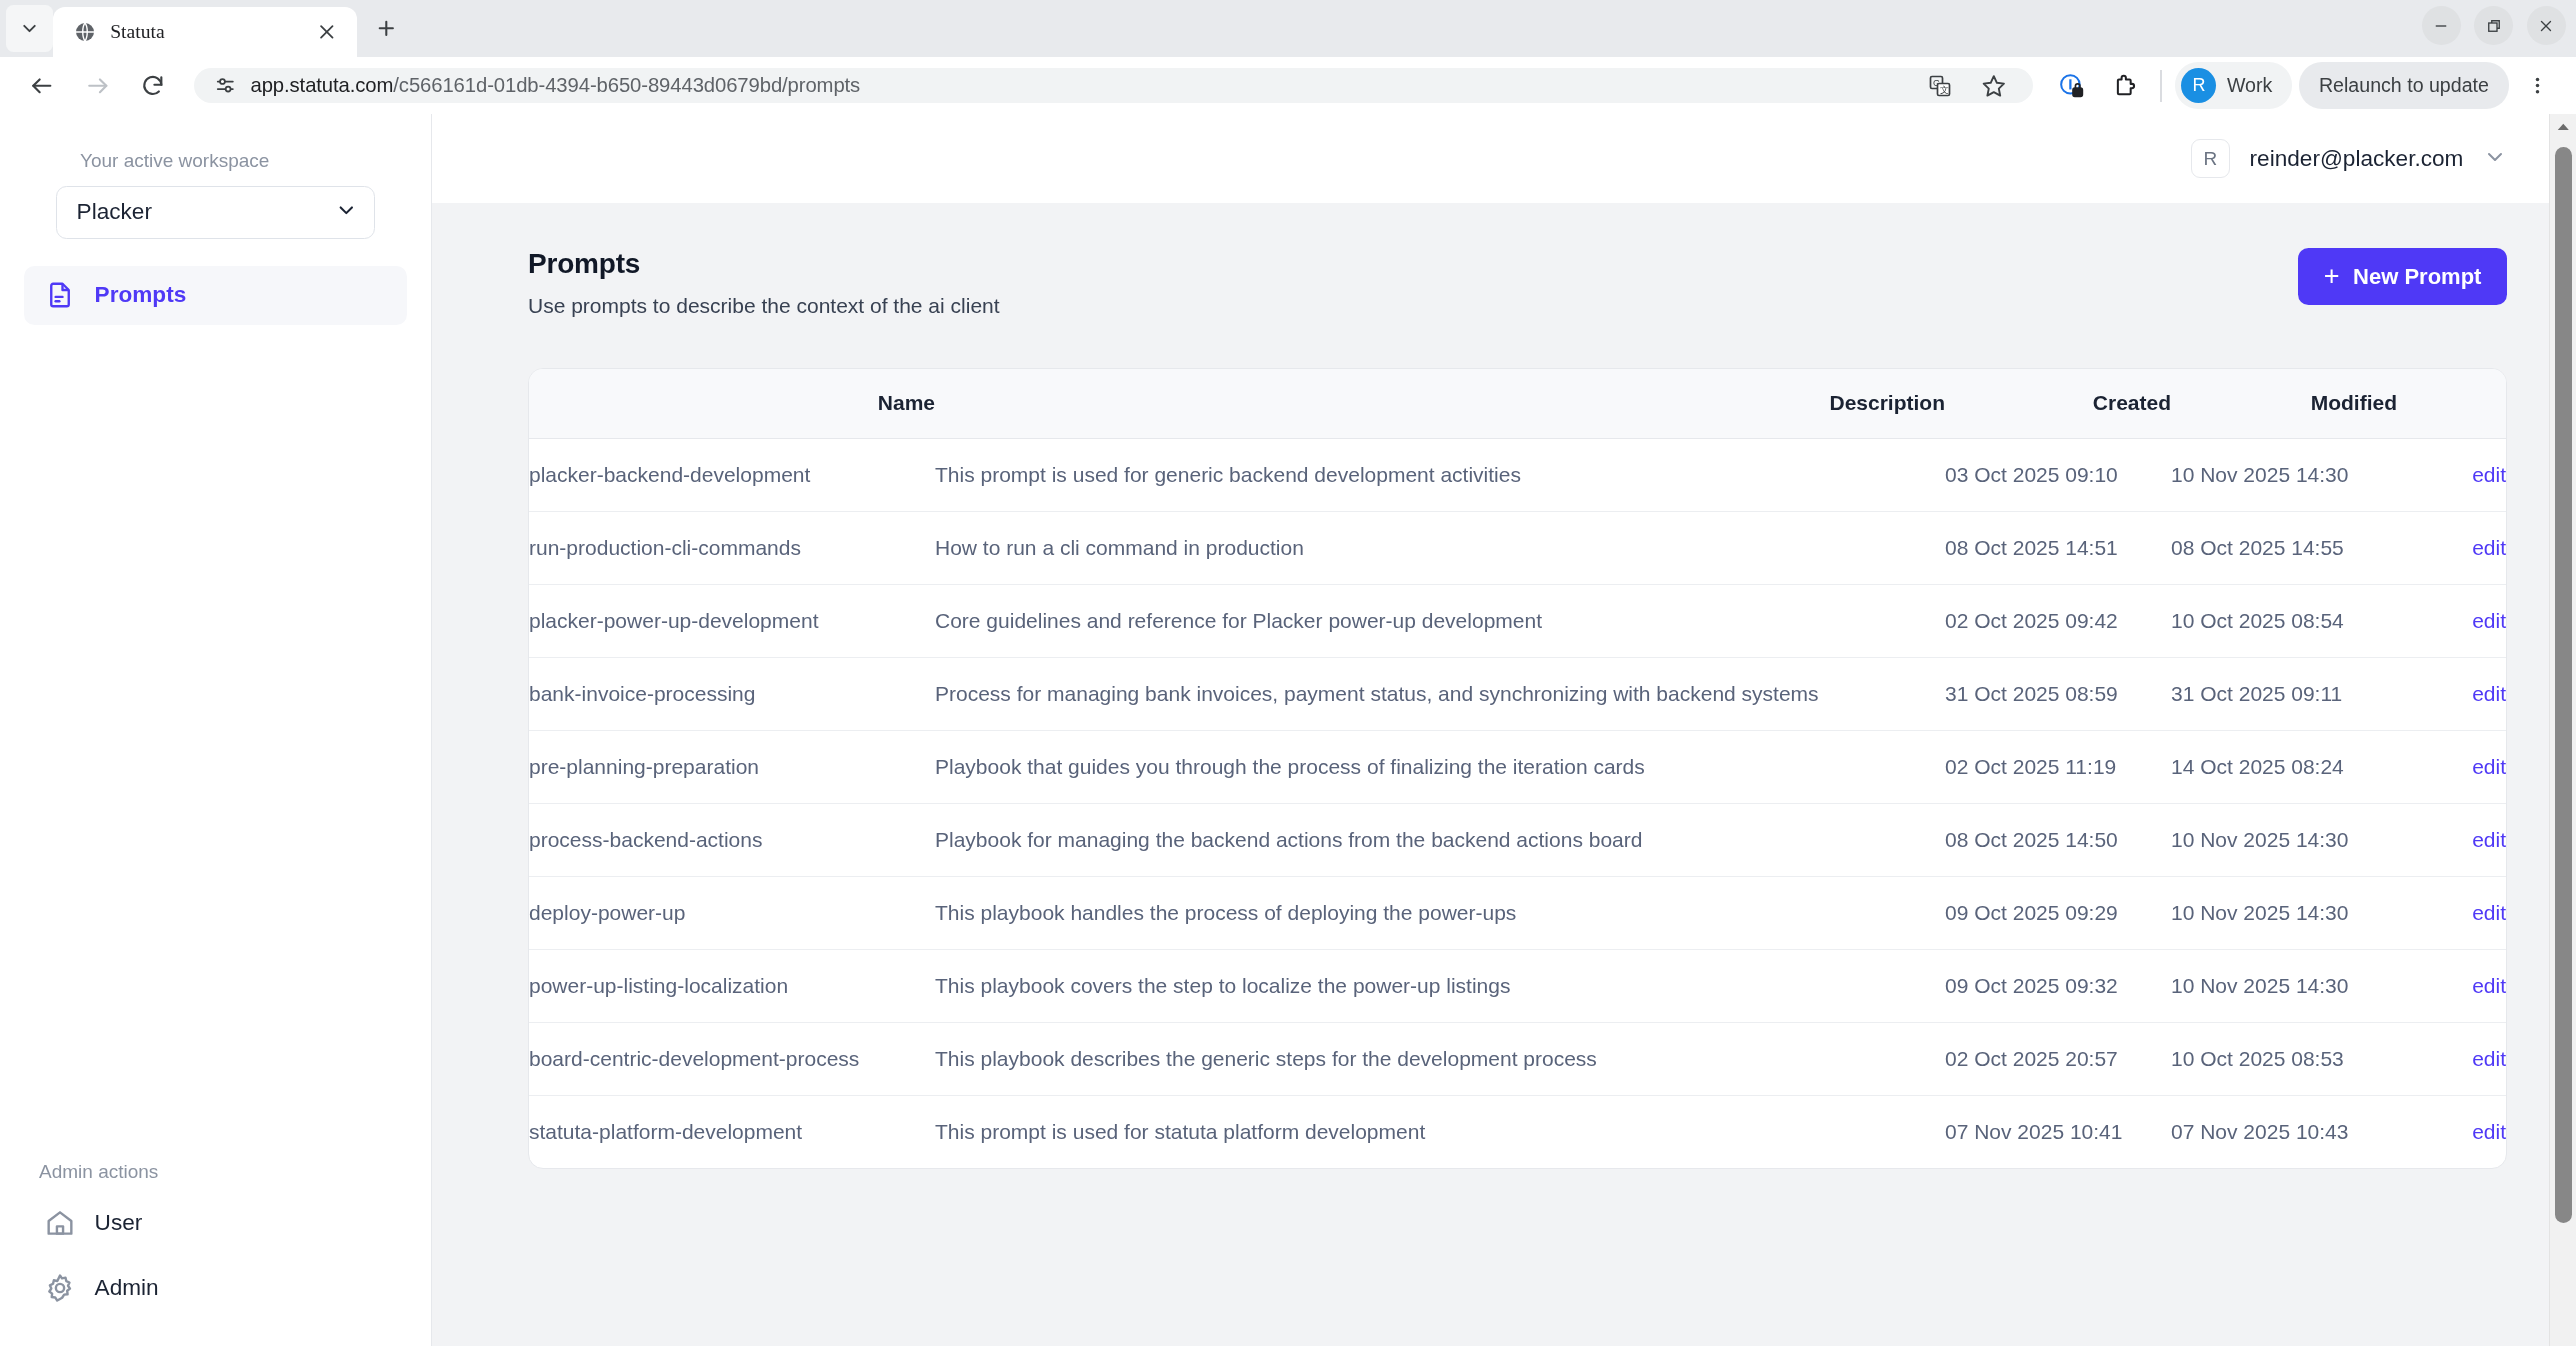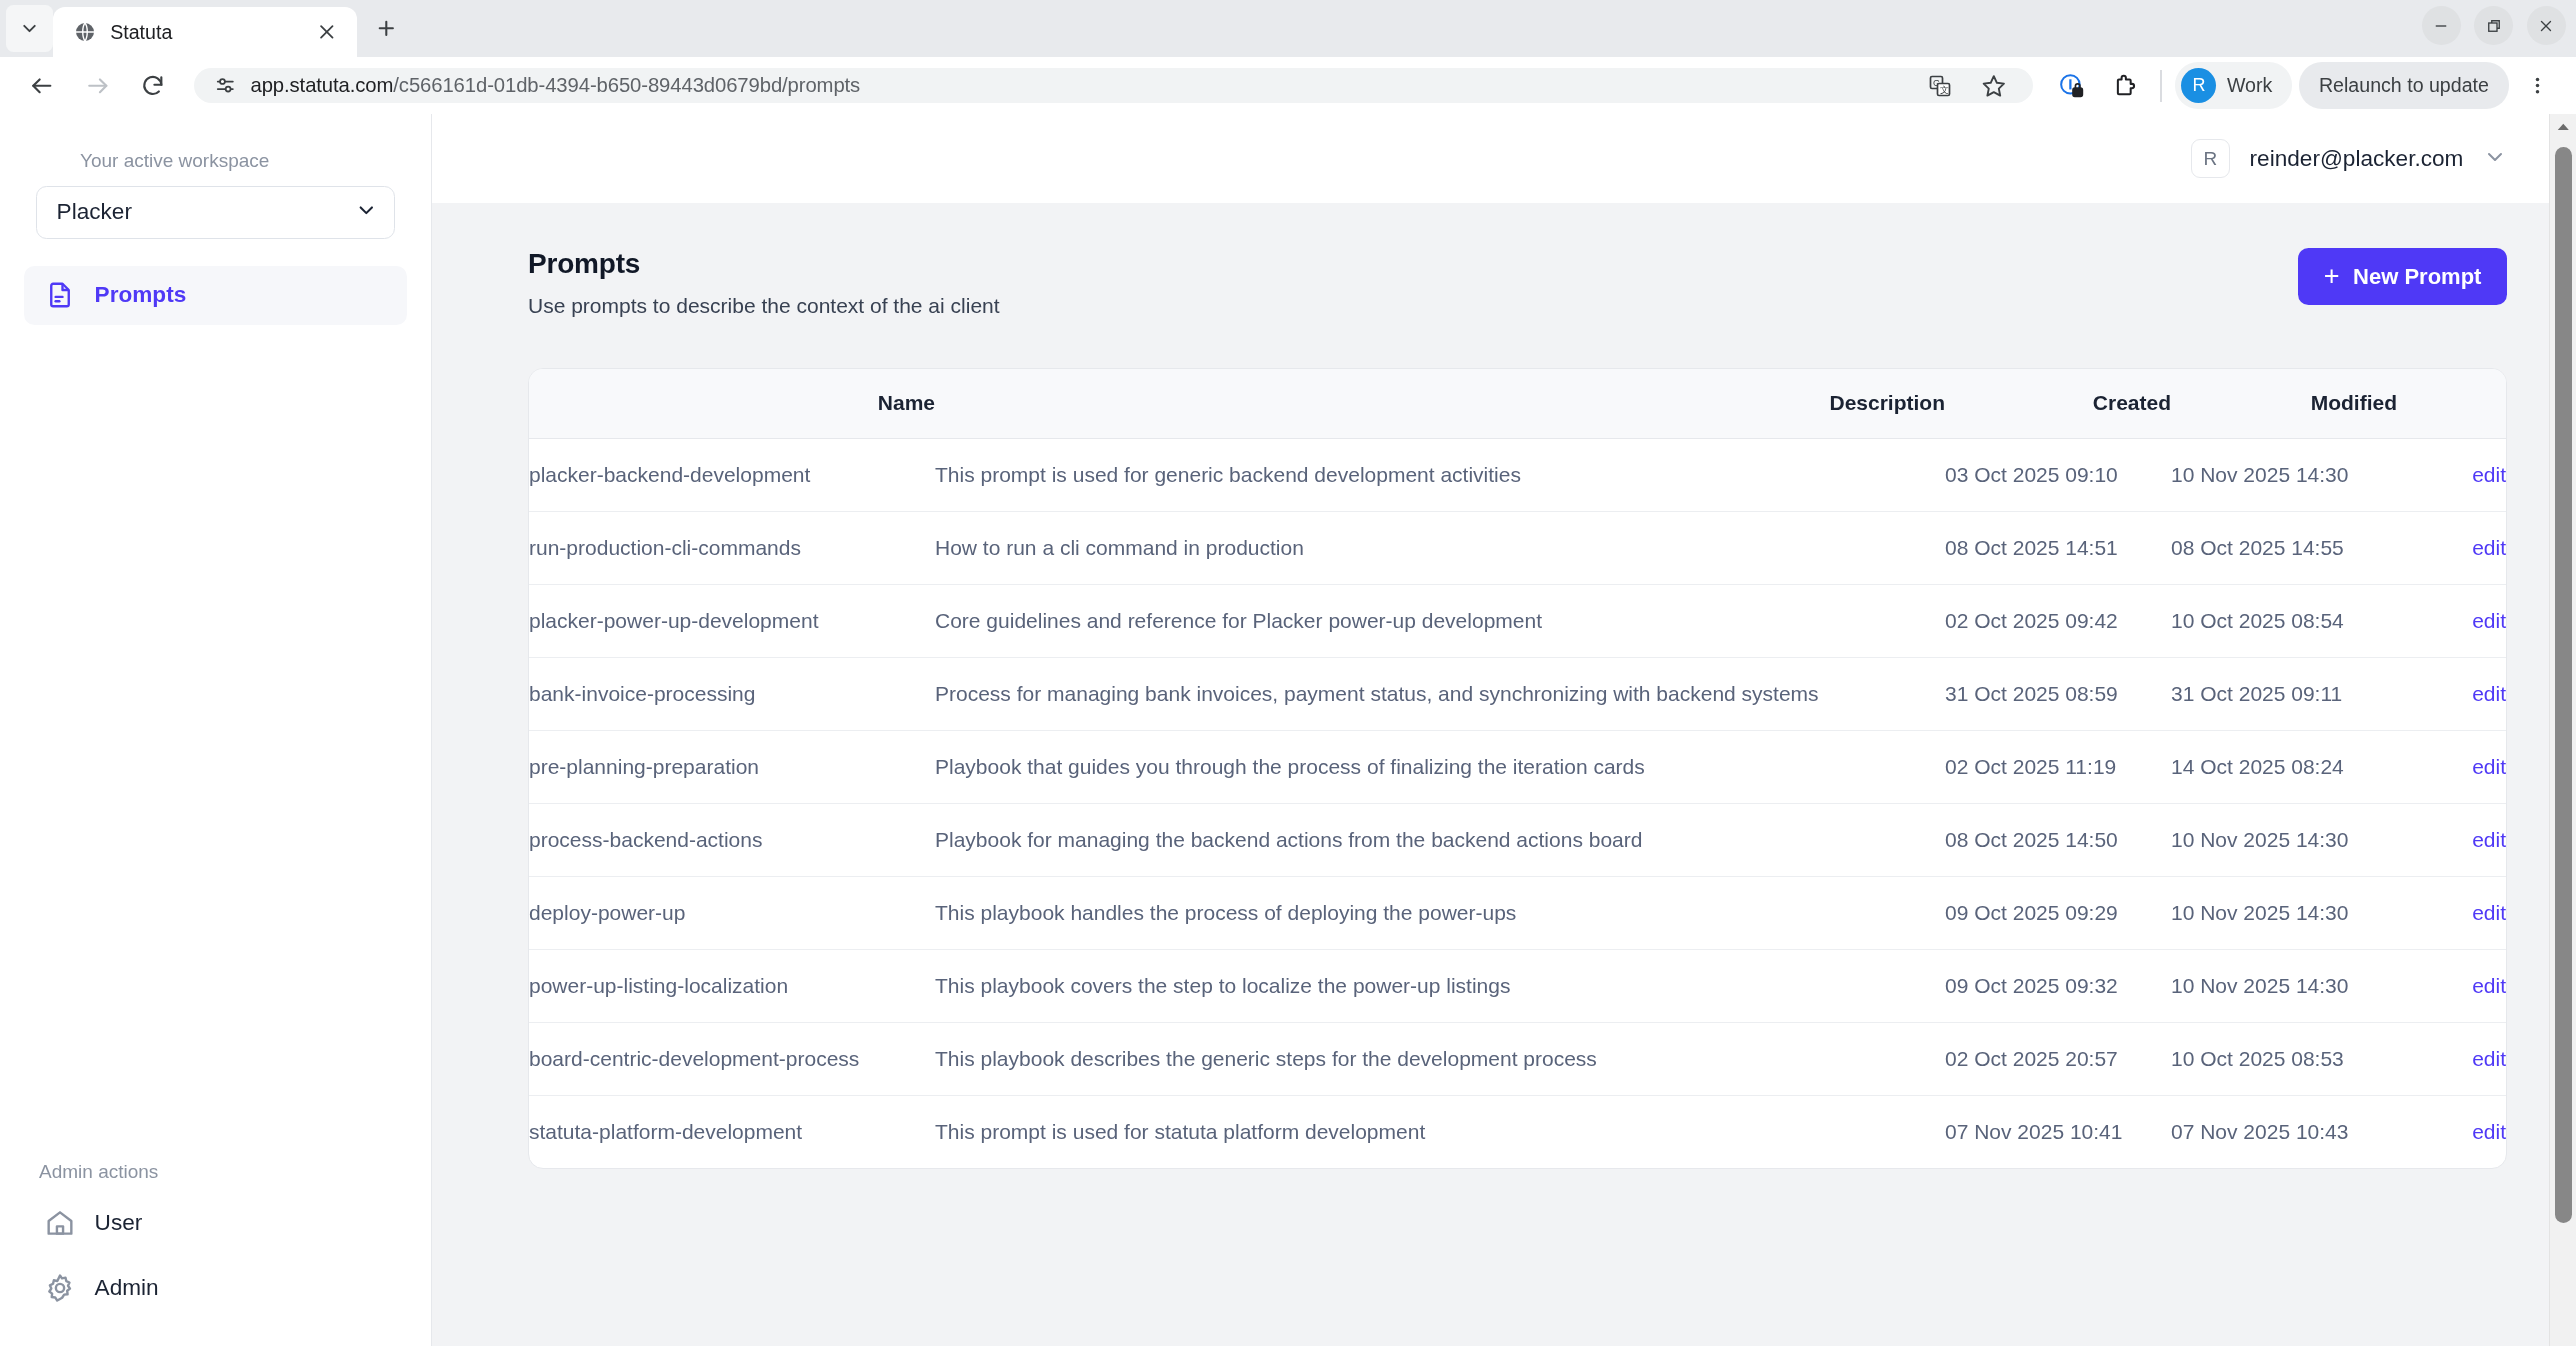--- a/index.html
+++ b/index.html
@@ -6,21 +6,21 @@
   html, body {
     width: 2576px; height: 1347px;
     font-family: "Liberation Sans", sans-serif;
     background: #ffffff;
     overflow: hidden;
   }
 
   
   .browser { width: 2576px; height: 1347px; display: flex; flex-direction: column; background:#e8eaed; }
 
-  .tabstrip { height: 57px; background:#e8eaed; display:flex; align-items:flex-start; position:relative; flex:0 0 57px; }
+  .tabstrip { height: 57px; background:#e8eaed; display:flex; align-items:flex-start; position:relative; flex:0 0 57px;font-family:Liberation Serif, serif; }
   .tabstrip-left { display:flex; align-items:flex-end; height:57px; }
   .tablist-btn {
     width:47px; height:47px; margin-left:6px; margin-bottom:5.3px;
     border-radius:7.5px; display:flex; align-items:center; justify-content:center;
     background:#f5f6f7;
   }
   .tab {
     height:50px; width:304px; background:#ffffff;
     border-radius:12px 12px 0 0; display:flex; align-items:center;
     padding:0 15px 0 19.6px; gap:12px; position:relative;
@@ -60,21 +60,21 @@
   
   .viewport { flex:1; display:flex; background:#ffffff; position:relative; overflow:hidden; }
 
   .sidebar {
     width: 432px; flex:0 0 432px; background:#ffffff;
     border-right:1.5px solid #e6e8ec;
     padding: 36px 0 0 0; display:flex; flex-direction:column;
   }
   .ws-label { font-size:19px; color:#8b93a1; padding: 0 39px 0 39px; margin-bottom:13.5px;margin-left:41px; }
   .ws-select {
-    margin: 0 36px; height:53px; border:1.5px solid #dfe3e9; border-radius:10.5px;
+    margin: 0 56px; height:53px; border:1.5px solid #dfe3e9; border-radius:10.5px;
     display:flex; align-items:center; padding: 0 16.6px 0 19.6px;
   }
   .ws-select .ws-name { font-size:22.6px; color:#1b2333; flex:1; }
   .navlist { margin-top:27px; padding:0 24px; display:flex; flex-direction:column; gap:4.5px; }
   .navitem {
     height:59px; border-radius:10.5px; display:flex; align-items:center; gap:18px; padding:0 19.6px;
   }
   .navitem.active { background:#f6f7fa; }
   .navitem .icon { width:33px; height:33px; flex:0 0 33px; display:flex; align-items:center; justify-content:center; }
   .navitem .lbl { font-size:22.6px; color:#1b2333; }

